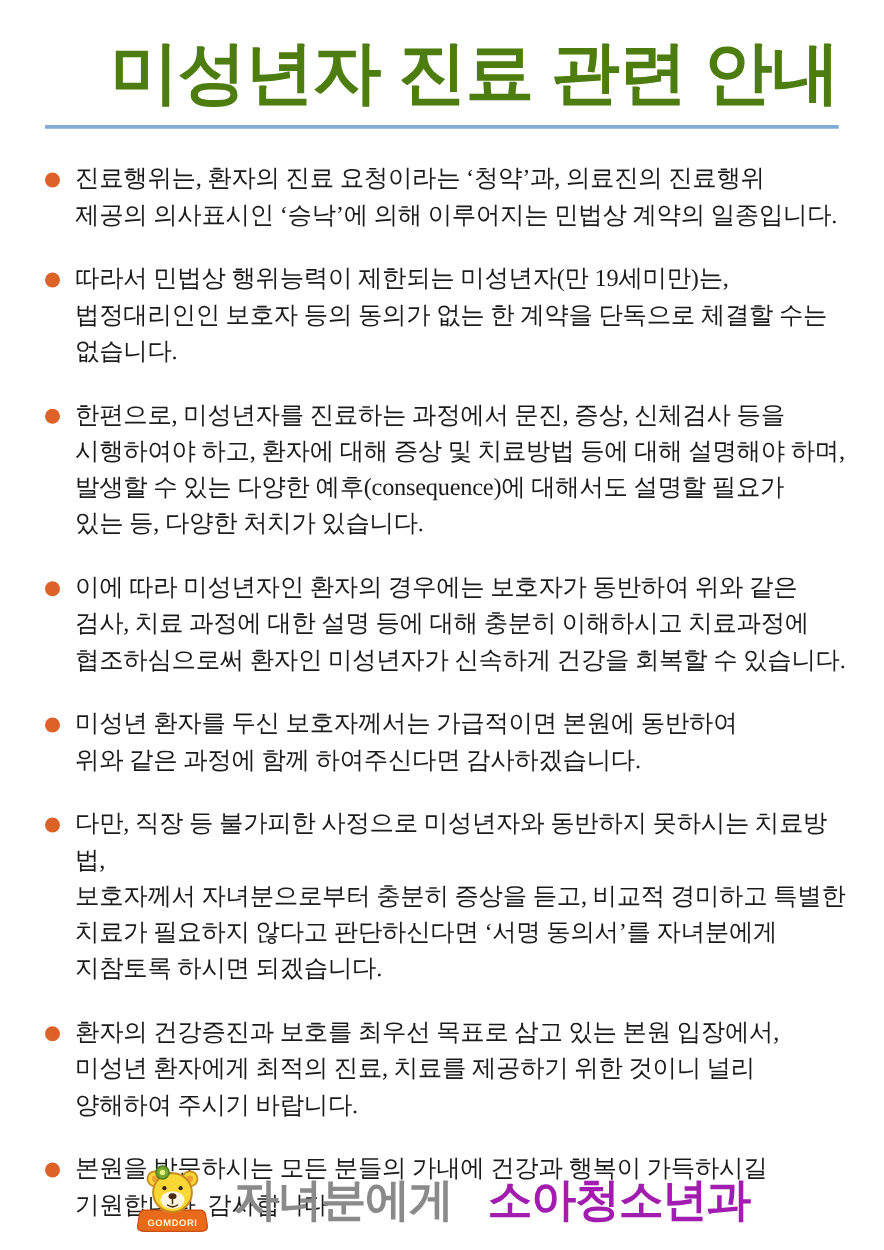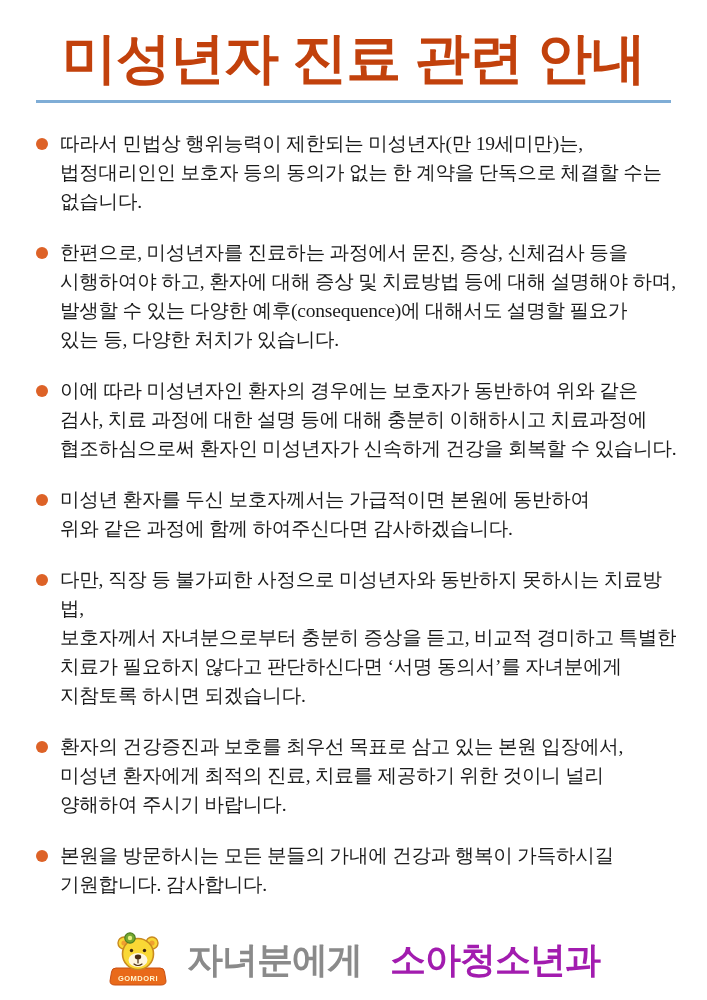--- a/index.html
+++ b/index.html
@@ -14,27 +14,27 @@
     margin: 0 auto;
     background: #ffffff;
     overflow: hidden;
     font-family: "Liberation Serif", "DejaVu Serif", serif;
   }
   .header {
     padding: 24px 36px 0 36px;
   }
   .page-title {
     margin: 0;
-    text-align: center;
+    text-align: right;
     font-family: "Liberation Sans", "DejaVu Sans", sans-serif;
     font-weight: 900;
     font-size: 55px;
     line-height: 68px;
     letter-spacing: -1px;
-    color: #c2410c;
+    color: #4d7c0f;
     white-space: nowrap;
   }
   .title-underline {
     height: 0;
     border: 0;
     border-top: 3px solid #7fadd6;
     margin: 8px 0 0 0;
   }
   .notice-list {
     list-style: none;
@@ -91,20 +91,25 @@
 <body>
 
 <div class="page">
 
   <div class="header">
     <h1 class="page-title">미성년자 진료 관련 안내</h1>
     <hr class="title-underline">
   </div>
 
   <ul class="notice-list">
+    <li class="notice-item">
+      <span class="dot"></span>
+      <p class="notice-text">진료행위는, 환자의 진료 요청이라는 ‘청약’과, 의료진의 진료행위
+제공의 의사표시인 ‘승낙’에 의해 이루어지는 민법상 계약의 일종입니다.</p>
+    </li>
     <li class="notice-item">
       <span class="dot"></span>
       <p class="notice-text">따라서 민법상 행위능력이 제한되는 미성년자(만 19세미만)는,
 법정대리인인 보호자 등의 동의가 없는 한 계약을 단독으로 체결할 수는
 없습니다.</p>
     </li>
     <li class="notice-item">
       <span class="dot"></span>
       <p class="notice-text">한편으로, 미성년자를 진료하는 과정에서 문진, 증상, 신체검사 등을
 시행하여야 하고, 환자에 대해 증상 및 치료방법 등에 대해 설명해야 하며,

